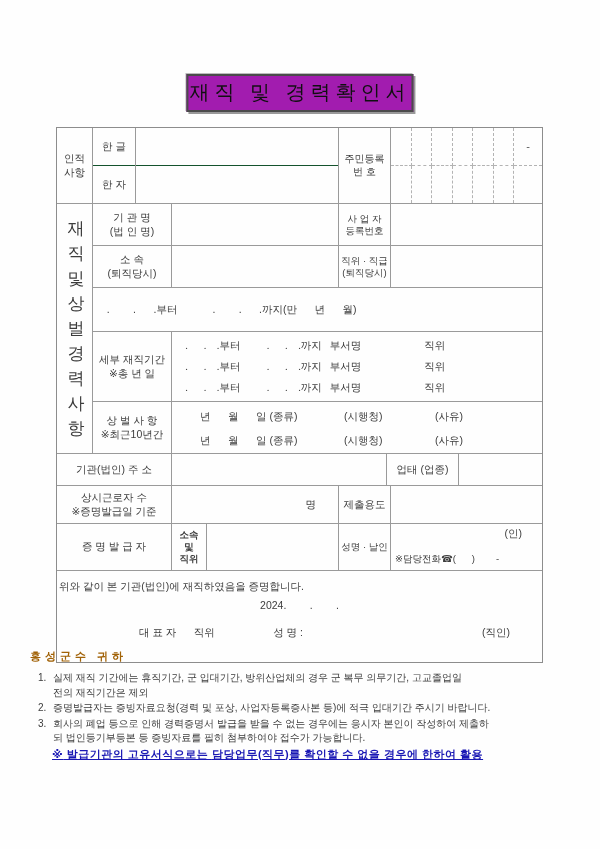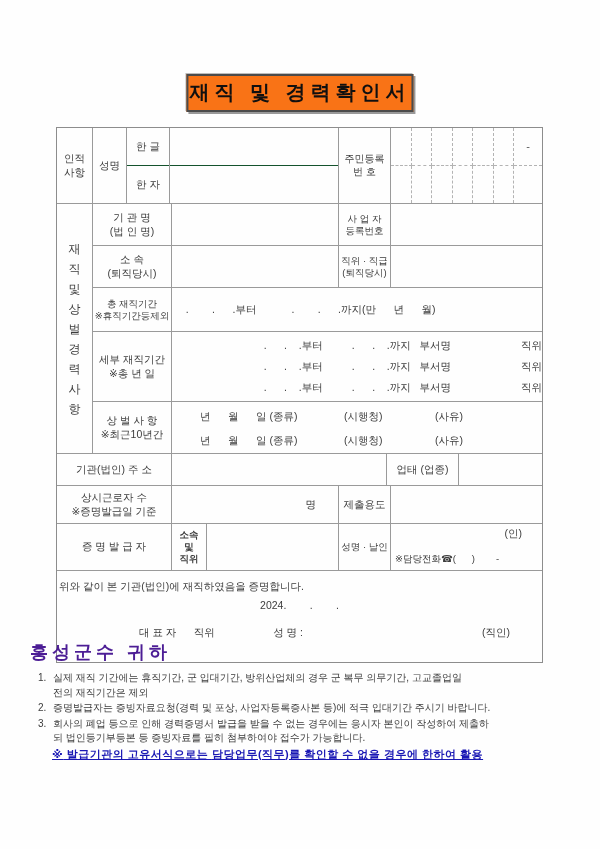--- a/index.html
+++ b/index.html
@@ -1,22 +1,22 @@
 <!DOCTYPE html>
 <html><head>
 <meta charset="utf-8">
 <style>
   html,body{margin:0;padding:0;background:#ffffff;}
   .page{position:relative;width:600px;height:849px;background:#fefefe;overflow:hidden;
         font-family:"Liberation Sans","DejaVu Sans",sans-serif;color:#3c3c3c;}
   
   .title-box{position:absolute;top:74px;left:50%;transform:translateX(-50%);
-    background:#f97316;border:2px solid #4b4b4b;
+    background:#a21caf;border:2px solid #4b4b4b;
     box-shadow:2px 2px 0 rgba(70,70,70,.55),-1px -1px 0 #bcbcbc;
-    padding:3px 1px 4px;font-size:20px;font-weight:bold;letter-spacing:5px;color:#101010;white-space:nowrap;}
+    padding:3px 1px 4px;font-size:20px;font-weight:normal;letter-spacing:5px;color:#101010;white-space:nowrap;}
   
   .form-table{position:absolute;left:56px;top:127px;width:487px;height:536px;
     border:1px solid #8d8d8d;box-sizing:border-box;font-size:10.5px;display:flex;flex-direction:column;}
   .row{display:flex;flex:none;}
   .cell{border-right:1px solid #9a9a9a;border-bottom:1px solid #9a9a9a;box-sizing:border-box;
     display:flex;align-items:center;justify-content:center;text-align:center;white-space:pre-line;line-height:1.25;}
   .cell.last{border-right:none;}
   .left-pad{justify-content:flex-start;text-align:left;padding-left:8px;white-space:pre-wrap;}
   .stack{display:flex;flex-direction:column;box-sizing:border-box;border-right:1px solid #9a9a9a;border-bottom:1px solid #9a9a9a;}
   .stack .half{flex:1;display:flex;align-items:center;justify-content:center;box-sizing:border-box;}
@@ -24,42 +24,42 @@
   
   .rr-grid{display:grid;grid-template-columns:repeat(6,1fr) 28px;grid-template-rows:1fr 1fr;
     box-sizing:border-box;border-bottom:1px solid #9a9a9a;}
   .rr-cell{border-right:1px dashed #b3b3b3;box-sizing:border-box;display:flex;align-items:center;justify-content:center;font-size:11px;color:#555;}
   .rr-cell.rowtop{border-bottom:1px dashed #b3b3b3;}
   .rr-cell.lastcol{border-right:none;}
   
   .emp{display:flex;flex:none;}
   .vcell{width:36px;flex:none;border-right:1px solid #9a9a9a;border-bottom:1px solid #9a9a9a;box-sizing:border-box;
     display:flex;align-items:center;justify-content:center;}
-  .vtext{width:14px;word-break:break-all;line-height:20px;font-size:12px;text-align:center;letter-spacing:0;}
+  .vtext{width:14px;word-break:break-all;line-height:25px;font-size:17px;text-align:center;letter-spacing:0;}
   .emp-body{flex:1;display:flex;flex-direction:column;min-width:0;}
   .w34{width:34px;flex:none;} .w36{width:36px;flex:none;} .w43{width:43px;flex:none;}
   .w52{width:52px;flex:none;} .w72{width:72px;flex:none;} .w79{width:79px;flex:none;}
   .w83{width:83px;flex:none;} .w115{width:115px;flex:none;} .w151{width:151px;flex:none;} .w35{width:35px;flex:none;font-weight:bold;}
   .grow{flex:1;min-width:0;}
   .sm{font-size:9.5px;}
   .lines3{line-height:21px;} .lines2{line-height:24px;}
   .unit-right{justify-content:flex-end;padding-right:22px;}
   
   .issuer-right{border-bottom:1px solid #9a9a9a;box-sizing:border-box;display:flex;flex-direction:column;justify-content:space-between;
     padding:3px 0 4px;}
   .seal-line{text-align:right;padding-right:20px;}
   .phone-line{text-align:left;padding-left:4px;white-space:pre-wrap;}
   
   .statement{flex:1;position:relative;font-size:10.5px;}
   .st-certify{position:absolute;left:2px;top:9px;white-space:pre-wrap;}
   .st-date{position:absolute;left:0;top:28px;width:100%;text-align:center;white-space:pre-wrap;}
   .st-rep{position:absolute;left:0;top:55px;width:100%;display:flex;gap:44px;}
   .st-rep .rep{margin-left:82px;white-space:pre-wrap;}
   .st-rep .seal{margin-left:auto;margin-right:32px;}
-  .recipient{position:absolute;left:-27px;bottom:-2px;font-size:18px;font-weight:bold;letter-spacing:4px;color:#4c1d95;white-space:nowrap;}
+  .recipient{position:absolute;left:-27px;bottom:-2px;font-size:11px;font-weight:bold;letter-spacing:4px;color:#a16207;white-space:nowrap;}
   
   .notes{position:absolute;left:38px;top:671px;width:528px;font-size:10px;line-height:14.5px;color:#3c3c3c;}
   .note{display:flex;margin-bottom:1px;}
   .note .num{width:15px;flex:none;}
   .note .txt{white-space:pre-wrap;flex:1;}
   .notice{margin-top:1px;padding-left:14px;color:#1a18b4;font-weight:bold;font-size:11px;letter-spacing:.5px;text-decoration:underline;}
   .notice .u{text-decoration:underline;}
 </style>
 </head>
 <body>
@@ -68,21 +68,20 @@
 
   <div class="title-box">
     <span>재직 및 경력확인서</span>
   </div>
 
   <div class="form-table">
 
     <div class="row" style="height:76px;">
       <div class="cell w36">인적
 사항</div>
-      <div class="cell w34">성명</div>
       <div class="stack w43">
         <div class="half top">한  글</div>
         <div class="half">한  자</div>
       </div>
       <div class="stack grow">
         <div class="half top"></div>
         <div class="half"></div>
       </div>
       <div class="cell w52" style="font-size:10px;">주민등록
 번    호</div>
@@ -122,29 +121,27 @@
         <div class="row" style="height:42px;">
           <div class="cell w79">소        속
 (퇴직당시)</div>
           <div class="cell grow"></div>
           <div class="cell w52 sm">직위 · 직급
 (퇴직당시)</div>
           <div class="cell w151 last"></div>
         </div>
 
         <div class="row" style="height:44px;">
-          <div class="cell w79 sm">총 재직기간
-※휴직기간등제외</div>
           <div class="cell grow last left-pad">  .        .      .부터            .        .      .까지(만      년      월)</div>
         </div>
 
         <div class="row" style="height:70px;">
           <div class="cell w79">세부 재직기간
 ※총  년  일</div>
-          <div class="cell grow last left-pad lines3" style="flex-direction:column;align-items:flex-end;justify-content:center;">
+          <div class="cell grow last left-pad lines3" style="flex-direction:column;align-items:flex-start;justify-content:center;font-family:Liberation Serif, serif;">
             <span>  .      .    .부터          .      .    .까지   부서명                        직위</span>
             <span>  .      .    .부터          .      .    .까지   부서명                        직위</span>
             <span>  .      .    .부터          .      .    .까지   부서명                        직위</span>
           </div>
         </div>
 
         <div class="row" style="height:52px;">
           <div class="cell w79">상 벌 사 항
 ※최근10년간</div>
           <div class="cell grow last left-pad lines2" style="flex-direction:column;align-items:flex-start;justify-content:center;padding-left:28px;">

